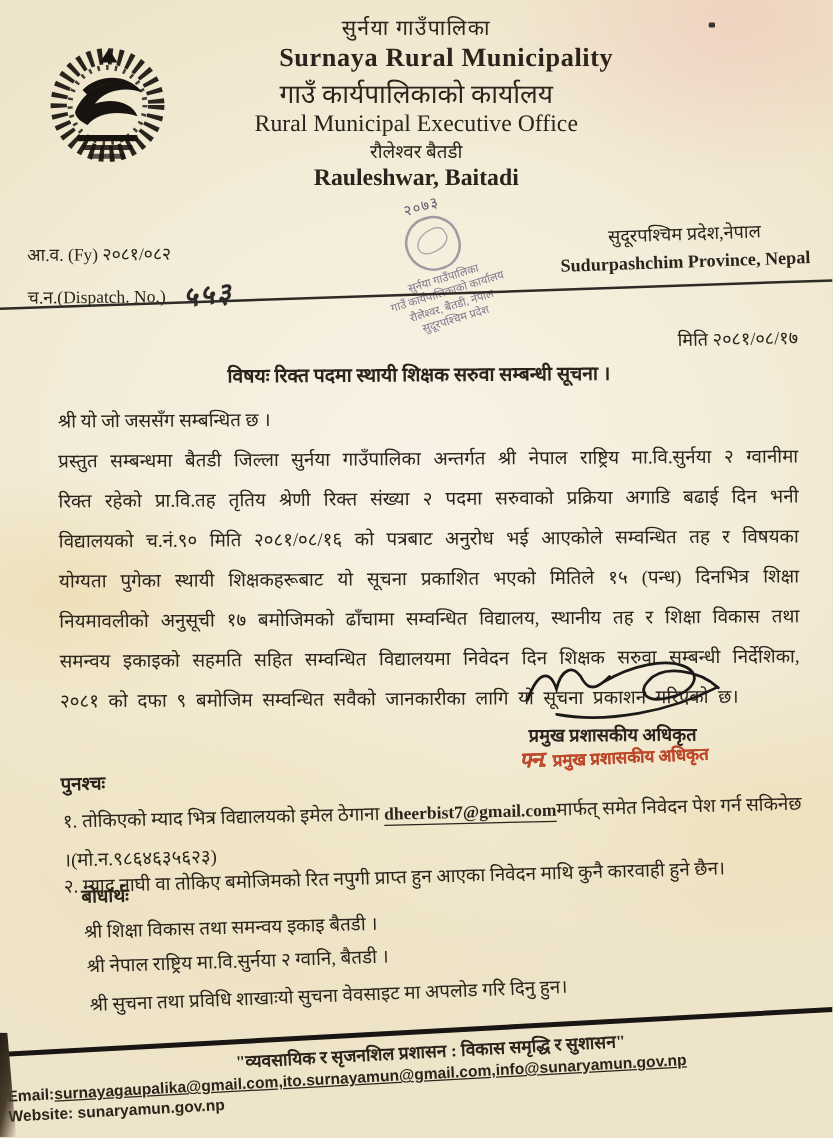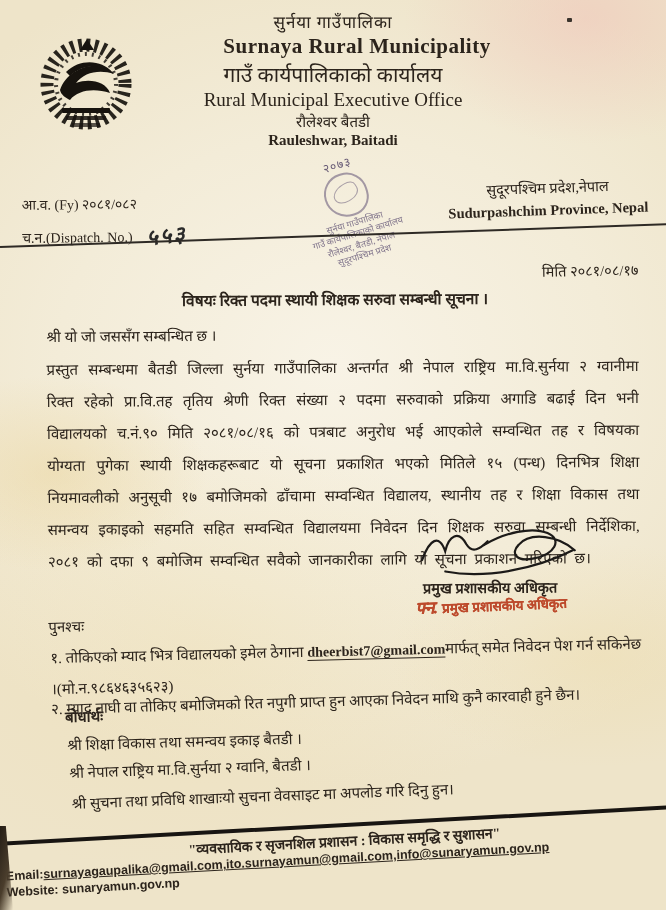--- a/index.html
+++ b/index.html
@@ -25,21 +25,21 @@
     clip-path:polygon(0 0,45% 0,100% 100%,0 100%);
   }
   
   .logo{position:absolute;left:30px;top:28px;width:112px;height:118px;}
   .hdr{position:absolute;left:0;top:12px;width:666px;text-align:center;line-height:1.25;}
   .hdr .np-muni{font-size:17px;letter-spacing:1px;}
   .hdr .en-muni{font-size:21px;font-weight:bold;letter-spacing:.5px;margin-left:48px;}
   .hdr .np-office{font-size:21px;margin-top:2px;}
   .hdr .en-office{font-size:19px;font-weight:normal;}
   .hdr .np-place{font-size:15px;margin-top:1px;}
-  .hdr .en-place{font-size:15px;font-weight:bold;}
+  .hdr .en-place{font-size:19px;font-weight:bold;}
   
   .refs{position:absolute;left:22px;top:190px;font-size:14px;line-height:30px;transform:rotate(-.6deg);}
   .dispatch-no{
     display:inline-block;font-size:22px;font-style:italic;font-weight:bold;
     transform:rotate(-6deg) translateY(2px);margin-left:10px;color:#2a2a2a;
     font-family:cursive, "Liberation Serif", serif;letter-spacing:2px;
   }
   .province{position:absolute;right:18px;top:178px;text-align:center;transform:rotate(-2deg);line-height:1.5;}
   .province .np{font-size:14.5px;}
   .province .en{font-size:14.5px;font-weight:bold;}
@@ -72,21 +72,21 @@
     text-align:justify;word-spacing:4px;
   }
   .sig-svg{position:absolute;left:412px;top:522px;width:165px;height:58px;}
   .sig-title{position:absolute;left:368px;top:578px;width:236px;text-align:center;font-size:14.5px;font-weight:600;}
   .red-stamp{
     position:absolute;left:352px;top:594px;width:270px;text-align:center;
     color:#bd4a2c;font-size:13.5px;font-weight:bold;transform:rotate(-2deg);
     text-shadow:0 0 .4px #bd4a2c;
   }
   .red-stamp .pre{font-size:17px;font-style:italic;letter-spacing:-1px;margin-right:2px;}
-  .ps-head{position:absolute;left:44px;top:614px;font-size:15px;font-weight:400;transform:rotate(-1deg);}
+  .ps-head{position:absolute;left:44px;top:614px;font-size:15px;font-weight:700;transform:rotate(-1deg);}
   .ps-item1{position:absolute;left:46px;top:636px;width:592px;font-size:15px;line-height:30px;transform:rotate(-1deg);}
   .ps-item1 .email-inline{border-bottom:1.4px solid #2c241c;font-family:"Liberation Serif",serif;font-weight:bold;font-size:14px;}
   .ps-item2{position:absolute;left:46px;top:690px;width:600px;font-size:15px;transform:rotate(-1.2deg);}
   .cc-head{position:absolute;left:60px;top:704px;font-size:15px;font-weight:600;transform:rotate(-1.2deg);}
   .cc-1{position:absolute;left:62px;top:730px;font-size:15px;transform:rotate(-1.2deg);}
   .cc-2{position:absolute;left:64px;top:757px;font-size:15px;transform:rotate(-1.5deg);}
   .cc-3{position:absolute;left:66px;top:785px;font-size:15px;transform:rotate(-1.8deg);}
   
   .footer{
     position:absolute;left:-6px;top:842px;width:700px;

